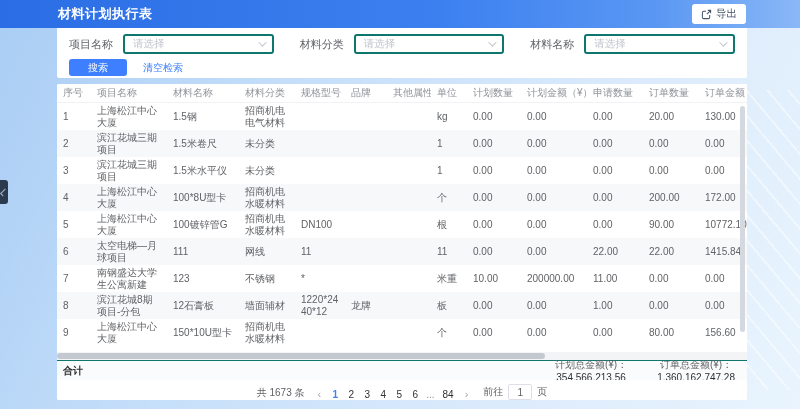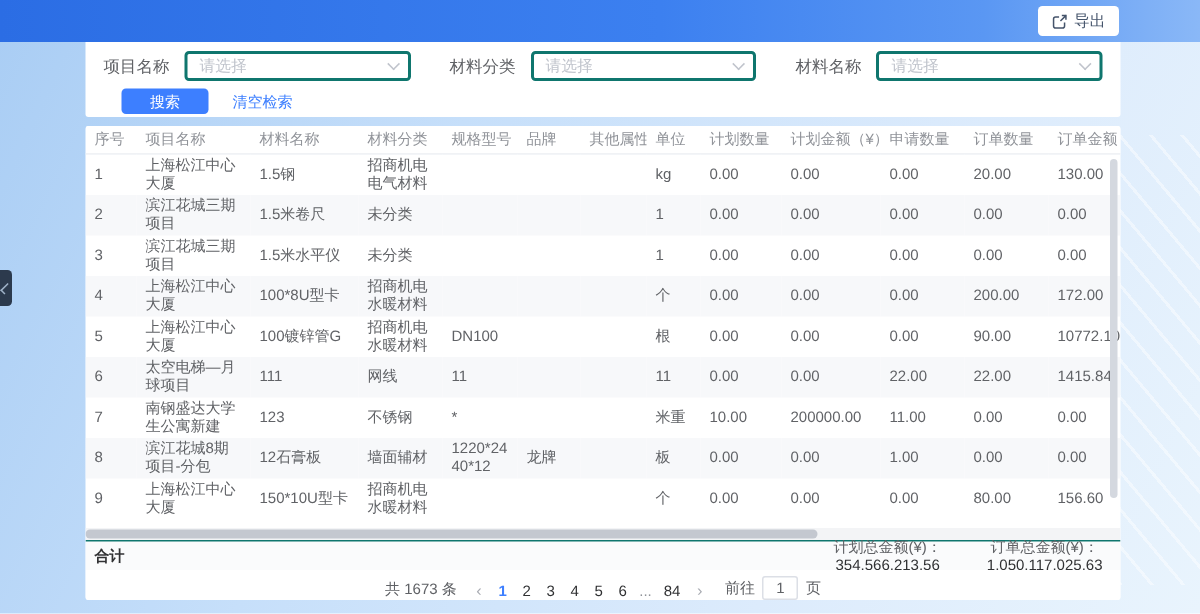--- a/index.html
+++ b/index.html
@@ -30,21 +30,21 @@
   .filter-row{display:flex; align-items:center; gap:26px;}
   .fgroup{display:flex; align-items:center; flex:1;}
   .flabel{color:#606266; font-size:11px; white-space:nowrap; margin-right:10px;}
   .select-box{flex:1; height:20px; border:2px solid #0f766e; border-radius:3px; background:#fff;
     display:flex; align-items:center; padding:0 8px; cursor:pointer;}
   .placeholder{color:#c0c4cc; font-size:10.5px;}
   .chev{width:6px; height:6px; border-right:1.4px solid #c0c4cc; border-bottom:1.4px solid #c0c4cc;
     transform:rotate(45deg) translateY(-2px); margin-left:auto;}
   .btn-row{display:flex; align-items:center; margin-top:5px;}
   .search-btn{width:58px; height:17px; background:#3d7fff; color:#fff; border:none; border-radius:3px;
-    font-size:10px; cursor:pointer; font-family:inherit; margin-left:12px;}
+    font-size:10px; cursor:pointer; font-family:inherit; margin-left:0;}
   .clear-link{margin-left:16px; color:#3d7fff; font-size:10px; cursor:pointer;}
   
   .table-card{position:absolute; left:57px; top:84px; width:690px; height:316px; background:#ffffff;
     border-radius:2px; display:flex; flex-direction:column; overflow:hidden;}
   .tbl-wrap{height:268px; overflow:hidden; position:relative;}
   table{width:100%; border-collapse:collapse; table-layout:fixed;}
   thead th{height:18px; font-weight:normal; color:#909399; font-size:10px; text-align:left;
     padding:2px 6px; background:#fff; border-bottom:1px solid #f0f2f5; white-space:nowrap; overflow:hidden;}
   tbody td{padding:2px 6px; font-size:10px; color:#606266; line-height:1.15; vertical-align:middle;
     word-break:break-all; white-space:pre-line;}
@@ -69,20 +69,21 @@
   .pg-num.active{color:#3d7fff; font-weight:bold;}
   .pg-ellipsis{color:#909399;}
   .goto{display:flex; align-items:center; gap:5px; margin-left:6px;}
   .goto input{width:24px; height:16px; border:1px solid #dcdfe6; border-radius:2px; text-align:center;
     font-size:10px; color:#606266; font-family:inherit;}
 </style>
 </head>
 <body>
 
 <div class="topbar">
+  <div class="page-title">材料计划执行表</div>
   <button class="export-btn">
     <span style="display:flex">
       <svg width="11" height="11" viewBox="0 0 12 12" fill="none">
         <path d="M5.5 2.5H3A1.5 1.5 0 0 0 1.5 4v5A1.5 1.5 0 0 0 3 10.5h5A1.5 1.5 0 0 0 9.5 9V6.5" stroke="#45546b" stroke-width="1.1"></path>
         <path d="M7.5 1.5h3v3M10.8 1.2 6.5 5.5" stroke="#45546b" stroke-width="1.1"></path>
       </svg>
     </span>
     <span>导出</span>
   </button>
 </div>
@@ -304,21 +305,21 @@
   </div>
   <div class="summary">
     <span class="sum-label">合计</span>
     <div class="sum-items">
       <span class="sum-item">
         <span class="sum-k">计划总金额(¥)：</span>
         <span class="sum-v">354,566,213.56</span>
       </span>
       <span class="sum-item">
         <span class="sum-k">订单总金额(¥)：</span>
-        <span class="sum-v">1,050,117,025.63</span>
+        <span class="sum-v">1,360,162,747.28</span>
       </span>
     </div>
   </div>
   <div class="pager">
     <span class="pg-total">共 1673 条</span>
     <span class="pg-arrow">‹</span>
     <span id="pages" style="display:flex;gap:6px;">
         <span class="pg-num active">1</span>
         <span class="pg-num">2</span>
         <span class="pg-num">3</span>

